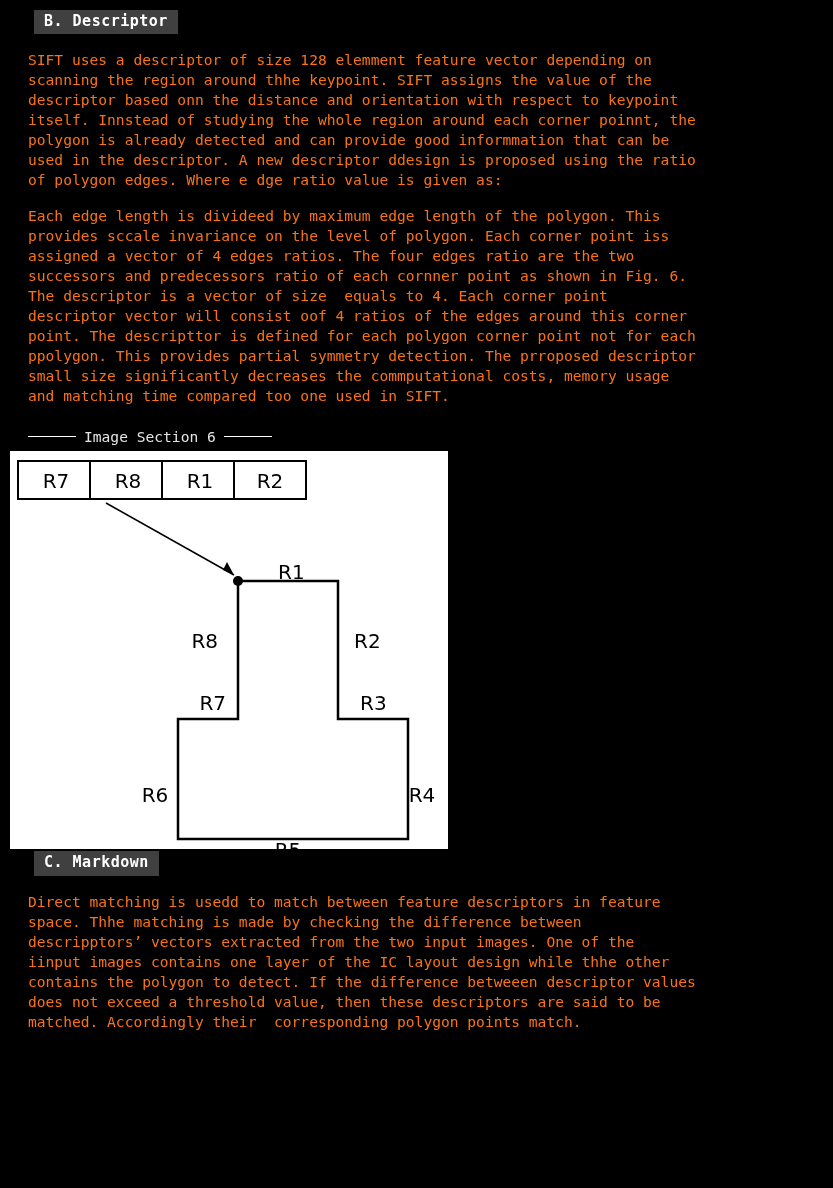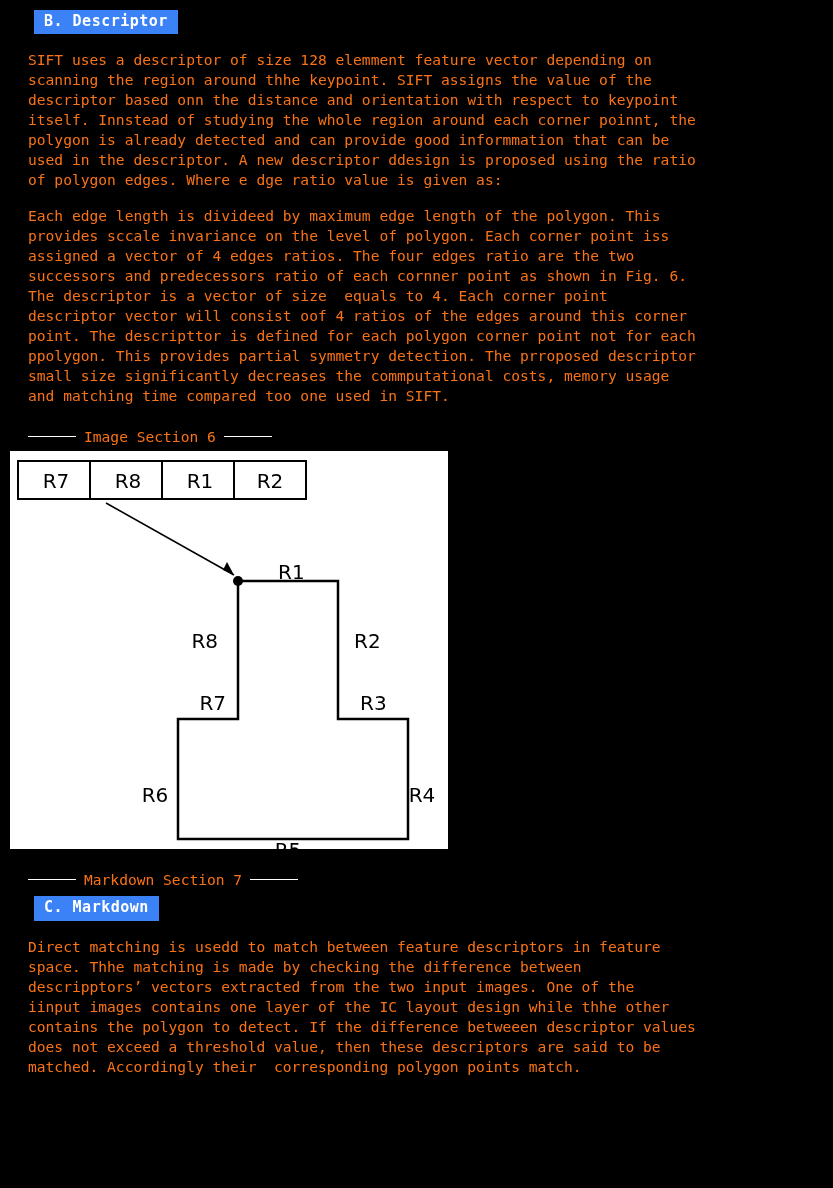--- a/index.html
+++ b/index.html
@@ -15,21 +15,21 @@
     position: relative;
     overflow: hidden;
   }
   .page {
     padding: 8px 28px 0 28px;
     box-sizing: border-box;
     width: 833px;
   }
   .heading {
     display: inline-block;
-    background: #3b82f6;
+    background: #404040;
     color: #ffffff;
     font-size: 15px;
     font-weight: bold;
     letter-spacing: 0.5px;
     padding: 3px 10px 4px 10px;
     margin: 2px 0 0 6px;
     line-height: 1.15;
   }
   .para {
     font-size: 14.6px;
@@ -41,21 +41,21 @@
   }
   .para.indent {
     margin-left: 28px;
     width: 760px;
   }
   .section-sep {
     display: flex;
     align-items: center;
     gap: 8px;
     font-size: 14.6px;
-    color: #f97316;
+    color: #e5e5e5;
     margin: 22px 0 6px 0;
   }
   .section-sep .rule {
     display: inline-block;
     width: 48px;
     border-top: 1px solid #ffffff;
     height: 0;
   }
   .section-sep .sep-label {
     white-space: pre;
@@ -135,25 +135,20 @@
         <text x="344" y="197">R2</text>
         <text x="216" y="259" text-anchor="end">R7</text>
         <text x="350" y="259">R3</text>
         <text x="145" y="351" text-anchor="middle">R6</text>
         <text x="412" y="351" text-anchor="middle">R4</text>
         <text x="278" y="406" text-anchor="middle">R5</text>
       </g>
     </svg>
   </div>
 
-  <div class="section-sep">
-    <span class="rule"></span>
-    <span class="sep-label">Markdown Section 7</span>
-    <span class="rule"></span>
-  </div>
 
 
   <div class="heading">C. Markdown</div>
 
   <div class="para">Direct matching is usedd to match between feature descriptors in feature
 space. Thhe matching is made by checking the difference between
 descripptors’ vectors extracted from the two input images. One of the
 iinput images contains one layer of the IC layout design while thhe other
 contains the polygon to detect. If the difference betweeen descriptor values
 does not exceed a threshold value, then these descriptors are said to be

